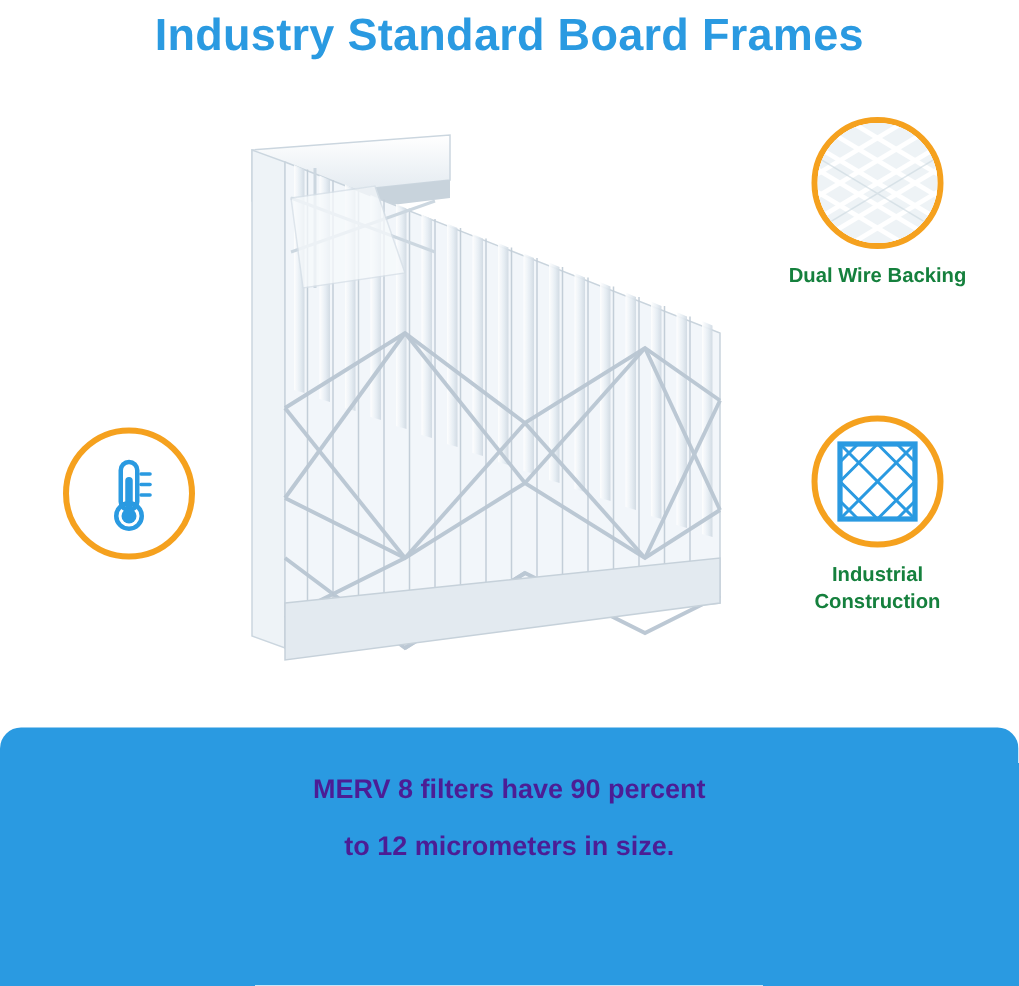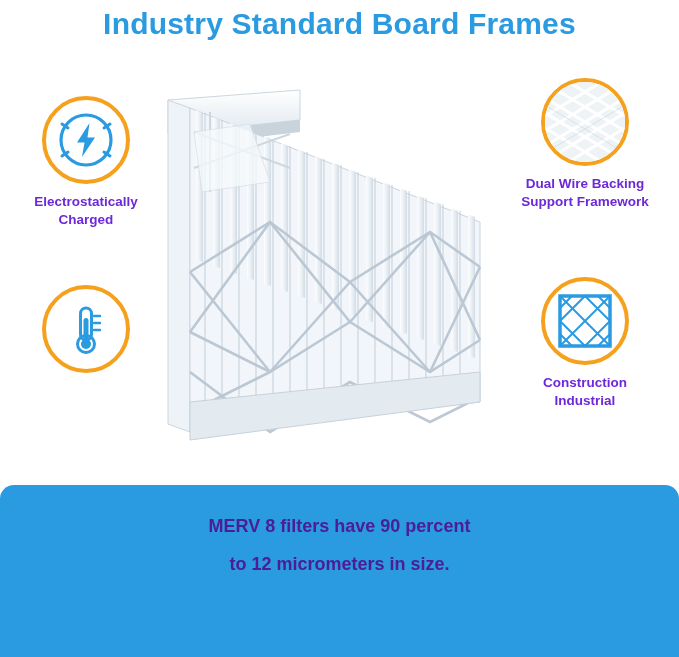--- a/index.html
+++ b/index.html
@@ -50,21 +50,21 @@
     background: #ffffff;
     margin: 0 auto;
     position: relative;
     overflow: hidden;
     box-sizing: border-box;
   }
   .feature-label {
     margin-top: 9px;
     font-size: 13.5px;
     font-weight: bold;
-    color: #6d28d9;
+    color: #15803d;
     line-height: 18px;
   }
 
   .f-left-1 { left: 6px;  top: 96px; }
   .f-left-2 { left: 6px;  top: 285px; }
   .f-right-1 { left: 505px; top: 78px; }
   .f-right-2 { left: 505px; top: 277px; }
 
   
   .badge-inner {
@@ -117,38 +117,20 @@
     box-sizing: border-box;
   }
 </style>
 </head>
 <body>
 
 <div class="page">
 
   <div class="title">Industry Standard Board Frames</div>
 
-  <div class="feature f-left-1">
-    <div class="badge">
-      <div class="badge-inner">
-        <svg width="60" height="60" viewBox="0 0 60 60">
-          <circle cx="30" cy="30" r="25" fill="none" stroke="#2a9ae1" stroke-width="3.2"></circle>
-          <path d="M33.5 13 L21 32.5 L28.5 32.5 L26 47 L39 27.5 L31.5 27.5 Z" fill="#2a9ae1"></path>
-          <path d="M12 18 L6 14" stroke="#2a9ae1" stroke-width="3" stroke-linecap="round"></path>
-          <path d="M48 18 L54 14" stroke="#2a9ae1" stroke-width="3" stroke-linecap="round"></path>
-          <path d="M12 42 L6 46" stroke="#2a9ae1" stroke-width="3" stroke-linecap="round"></path>
-          <path d="M48 42 L54 46" stroke="#2a9ae1" stroke-width="3" stroke-linecap="round"></path>
-        </svg>
-      </div>
-    </div>
-    <div class="feature-label">
-      <div>Electrostatically</div>
-      <div>Charged</div>
-    </div>
-  </div>
 
   <div class="feature f-left-2">
     <div class="badge">
       <div class="badge-inner">
         <svg width="62" height="62" viewBox="0 0 62 62">
           <rect x="25.5" y="10" width="11" height="32" rx="5.5" fill="none" stroke="#2a9ae1" stroke-width="3"></rect>
           <circle cx="31" cy="46" r="8.5" fill="none" stroke="#2a9ae1" stroke-width="3"></circle>
           <rect x="28.5" y="20" width="5" height="24" rx="2.5" fill="#2a9ae1"></rect>
           <circle cx="31" cy="46" r="5" fill="#2a9ae1"></circle>
           <line x1="39" y1="18" x2="45" y2="18" stroke="#2a9ae1" stroke-width="2.4" stroke-linecap="round"></line>
@@ -178,21 +160,20 @@
           </g>
           <g stroke="#c9d6de" stroke-width="1" fill="none" opacity="0.6">
             <path d="M-10 17 L 90 77"></path>
             <path d="M-10 77 L 90 17"></path>
           </g>
         </svg>
       </div>
     </div>
     <div class="feature-label">
       <div>Dual Wire Backing</div>
-      <div>Support Framework</div>
     </div>
   </div>
 
   <div class="feature f-right-2">
     <div class="badge">
       <div class="badge-inner">
         <svg width="62" height="62" viewBox="0 0 62 62">
           <rect x="6" y="6" width="50" height="50" fill="none" stroke="#2a9ae1" stroke-width="3.5"></rect>
           <g stroke="#2a9ae1" stroke-width="2" fill="none">
             <path d="M6 6 L56 56"></path>
@@ -200,22 +181,22 @@
             <path d="M6 31 L31 6 L56 31 L31 56 Z"></path>
             <path d="M6 18 L18 6"></path>
             <path d="M44 6 L56 18"></path>
             <path d="M6 44 L18 56"></path>
             <path d="M44 56 L56 44"></path>
           </g>
         </svg>
       </div>
     </div>
     <div class="feature-label">
+      <div>Industrial</div>
       <div>Construction</div>
-      <div>Industrial</div>
     </div>
   </div>
 
   <div class="filter-img">
     <svg width="360" height="400" viewBox="0 0 360 400">
       <defs>
         <linearGradient id="frameGrad" x1="0" y1="0" x2="0" y2="1">
           <stop offset="0%" stop-color="#ffffff"></stop>
           <stop offset="100%" stop-color="#dfe7ee"></stop>
         </linearGradient>

